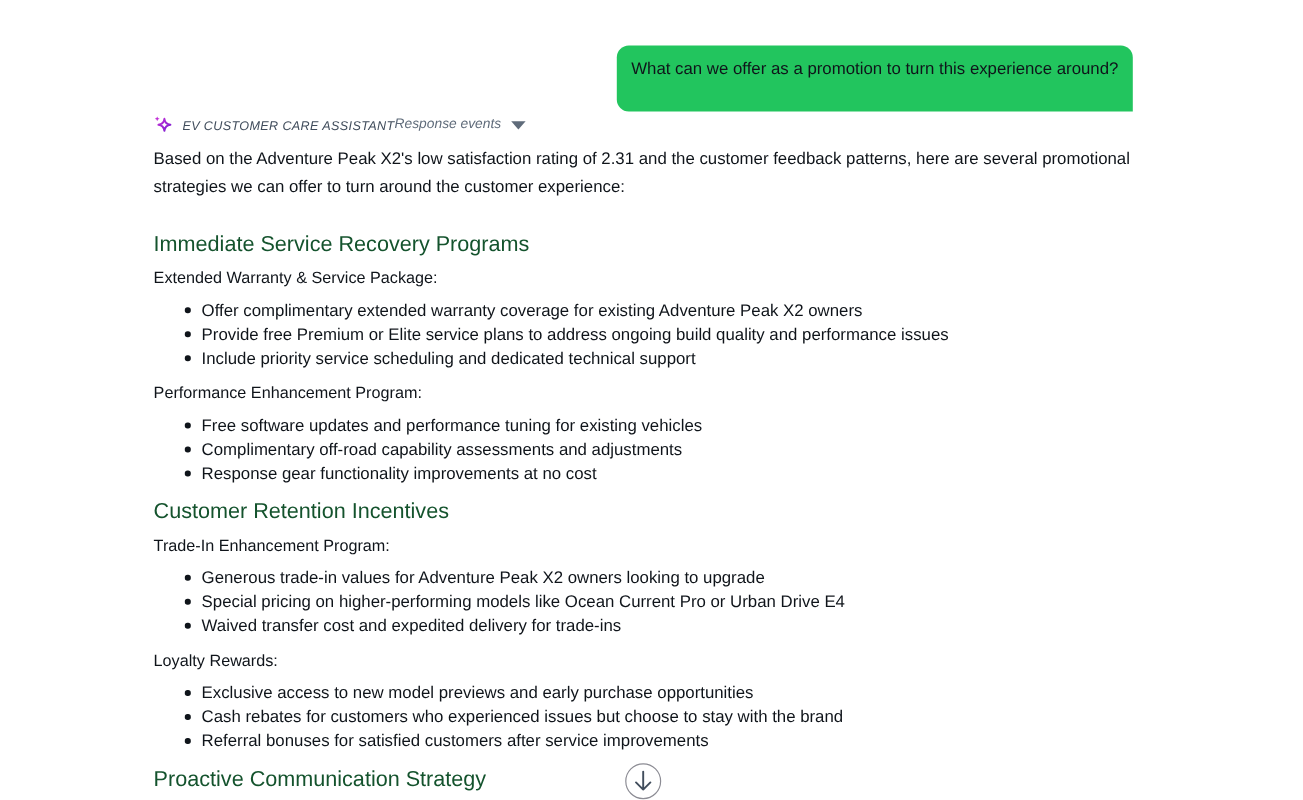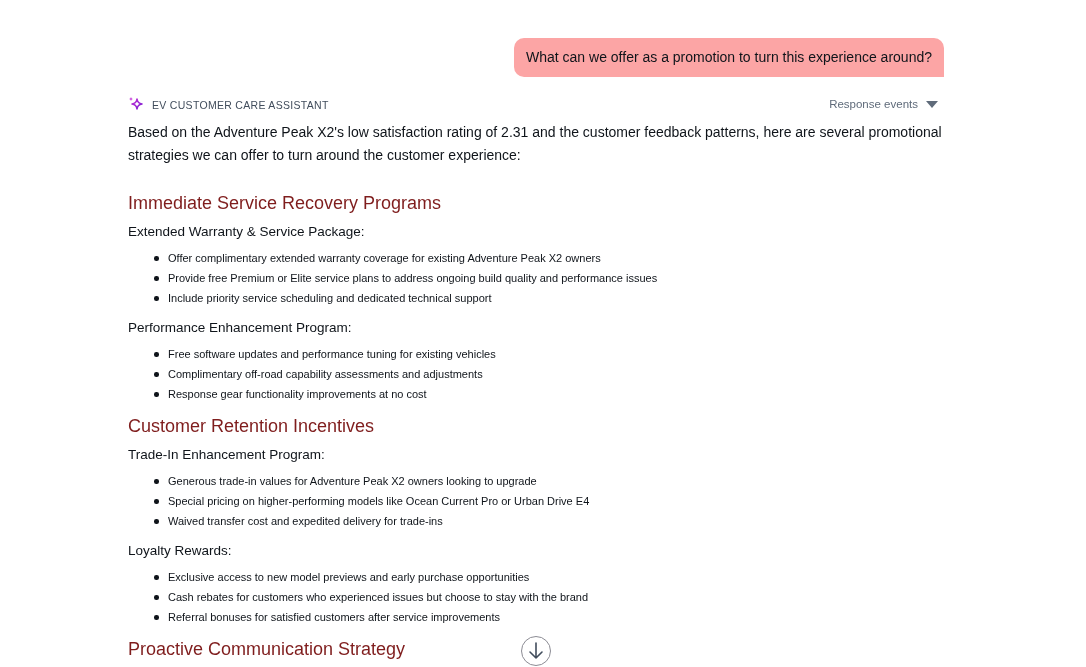--- a/index.html
+++ b/index.html
@@ -8,36 +8,37 @@
     background: #ffffff;
     font-family: "Liberation Sans", "DejaVu Sans", sans-serif;
     color: #0f141a;
   }
   .page { position: relative; width: 1086px; height: 667px; }
 
   .user-row {
     position: absolute; top: 38px; right: 142px;
   }
   .user-bubble {
-    background: #fca5a5;
+    background: #22c55e;
     border-radius: 10px 10px 0 10px;
     padding: 0 12px;
-    height: 39px;
+    height: 55px;
     line-height: 38px;
     font-size: 14px;
     color: #0f141a;
     white-space: nowrap;
   }
 
   .assistant {
     position: absolute; left: 128px; top: 95px; width: 816px;
   }
   .assistant-header {
-    display: flex; align-items: center; justify-content: space-between;
+    display: flex; align-items: center; justify-content: flex-start;
     height: 18px;
+    font-style: italic;
   }
   .assistant-label {
     display: flex; align-items: center; gap: 8px;
   }
   .spark-icon { width: 16px; height: 16px; display: inline-block; }
   .assistant-name {
     font-size: 10.5px; letter-spacing: 0.3px; color: #414d5c;
     text-transform: uppercase; margin-top: 2px;
   }
   .response-events {
@@ -49,26 +50,26 @@
     border-left: 6px solid transparent;
     border-right: 6px solid transparent;
     border-top: 7px solid #5f6b7a;
     display: inline-block;
   }
 
   .content { margin-top: 8px; font-size: 14px; line-height: 23px; }
   .intro { margin-bottom: 24px; }
   h2.section {
     font-size: 18px; font-weight: normal; line-height: 24px;
-    margin: 4px 0 7px 0; color: #7f1d1d;
+    margin: 4px 0 7px 0; color: #14532d;
   }
   .subhead { font-weight: normal; font-size: 13.5px; line-height: 20px; margin-bottom: 6px; }
   ul.bullets { list-style: none; margin: 0 0 10px 24px; }
   ul.bullets li {
-    position: relative; padding-left: 16px; line-height: 20px; font-size: 11px;
+    position: relative; padding-left: 16px; line-height: 20px; font-size: 14px;
   }
   ul.bullets li::before {
     content: ""; position: absolute; left: 2px; top: 8px;
     width: 4.5px; height: 4.5px; border-radius: 50%; background: #0f141a;
   }
 
   .scroll-down {
     position: absolute; left: 521px; top: 636px;
     width: 30px; height: 30px; border-radius: 50%;
     border: 1.2px solid #8c8c94; background: #ffffff;

